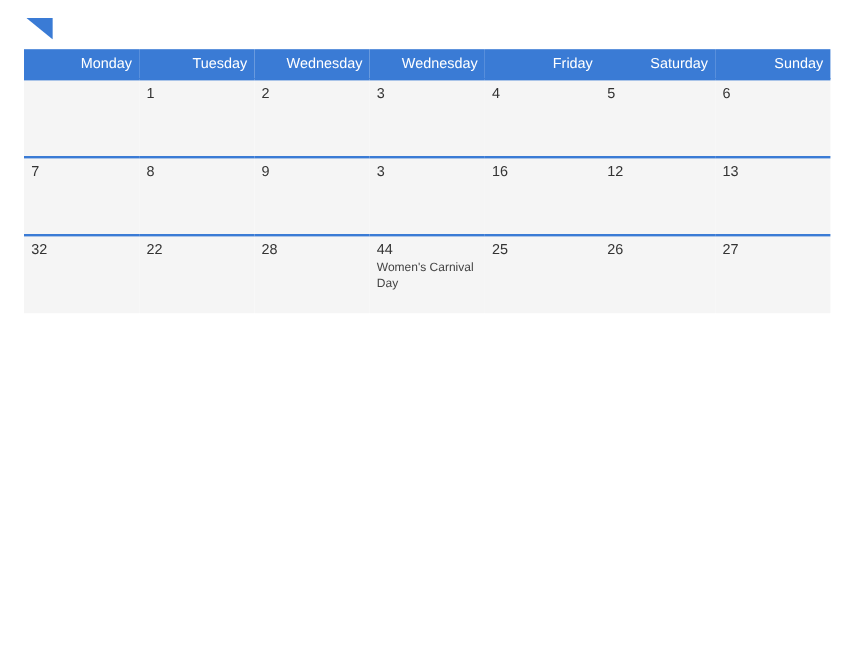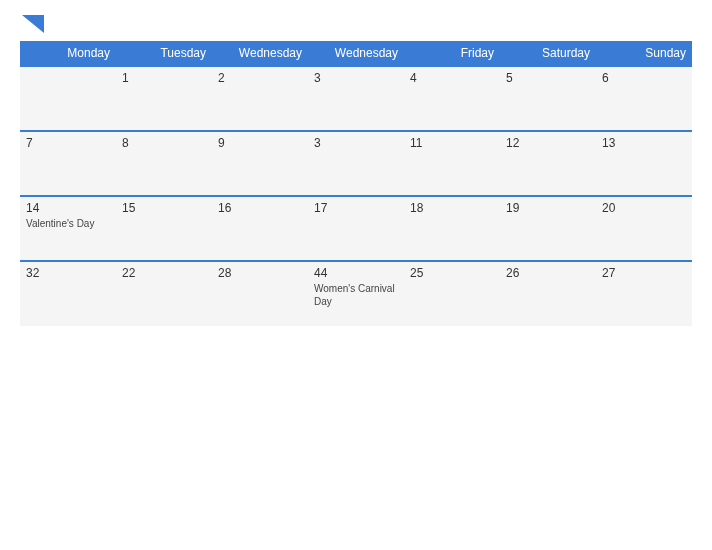--- a/index.html
+++ b/index.html
@@ -155,51 +155,27 @@
           <td>
             <span class="day-num">8</span>
           </td>
           <td>
             <span class="day-num">9</span>
           </td>
           <td>
             <span class="day-num">3</span>
           </td>
           <td>
-            <span class="day-num">11</span>
+            <span class="day-num">16</span>
           </td>
           <td>
             <span class="day-num">12</span>
           </td>
           <td>
             <span class="day-num">13</span>
-          </td>
-        </tr>
-        <tr>
-          <td>
-            <span class="day-num">14</span>
-            <span class="day-event">Valentine's Day</span>
-          </td>
-          <td>
-            <span class="day-num">15</span>
-          </td>
-          <td>
-            <span class="day-num">16</span>
-          </td>
-          <td>
-            <span class="day-num">17</span>
-          </td>
-          <td>
-            <span class="day-num">18</span>
-          </td>
-          <td>
-            <span class="day-num">19</span>
-          </td>
-          <td>
-            <span class="day-num">20</span>
           </td>
         </tr>
         <tr>
           <td>
             <span class="day-num">32</span>
           </td>
           <td>
             <span class="day-num">22</span>
           </td>
           <td>

